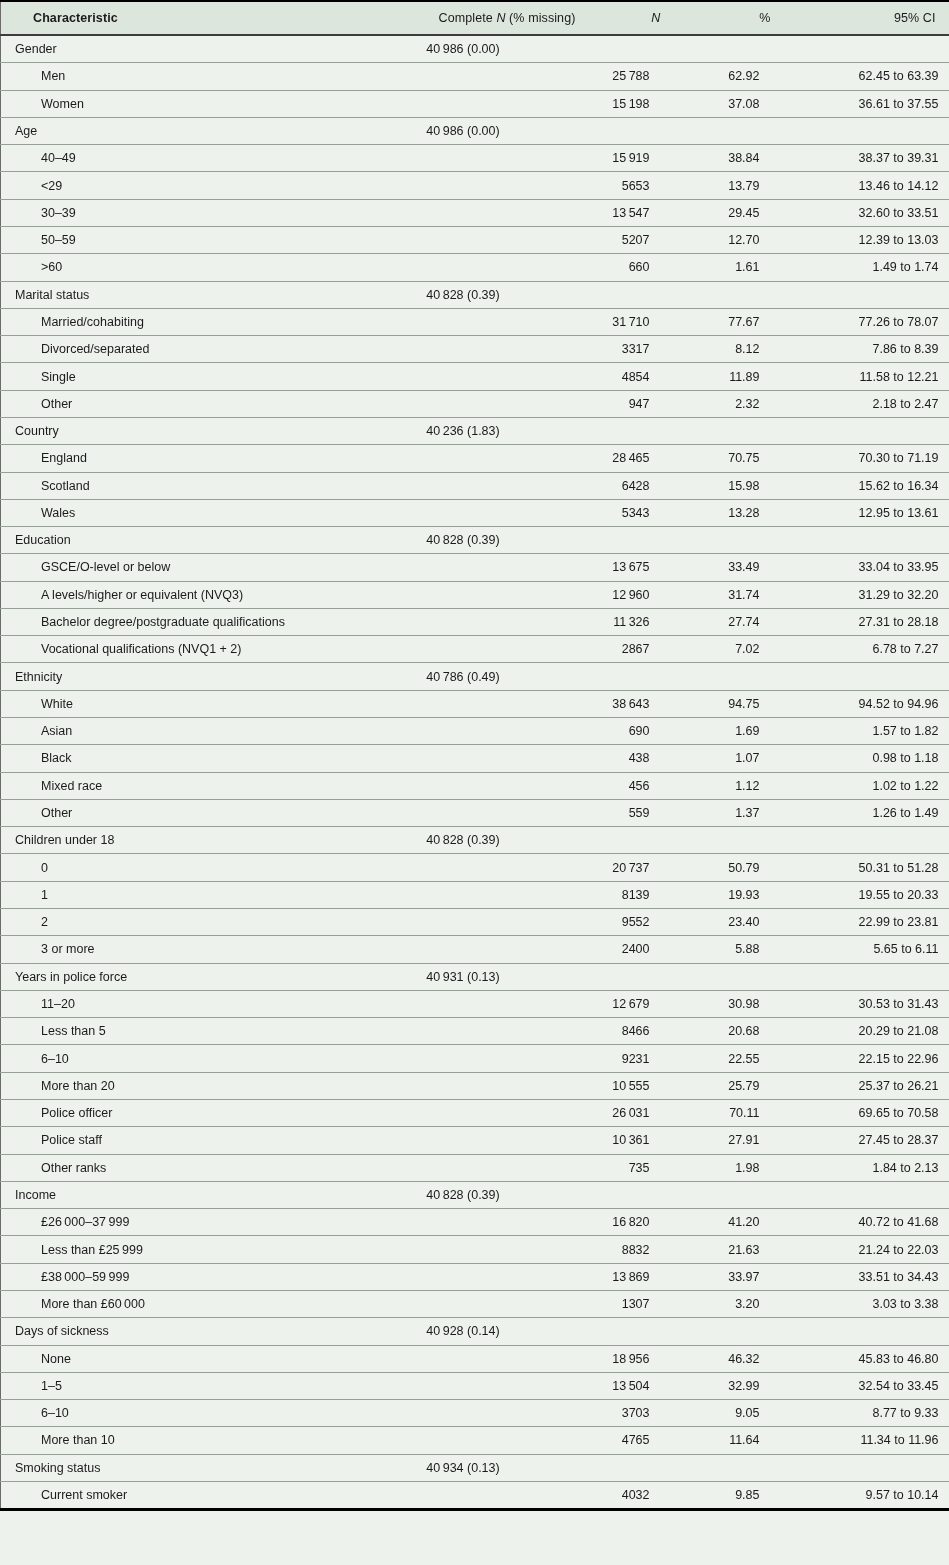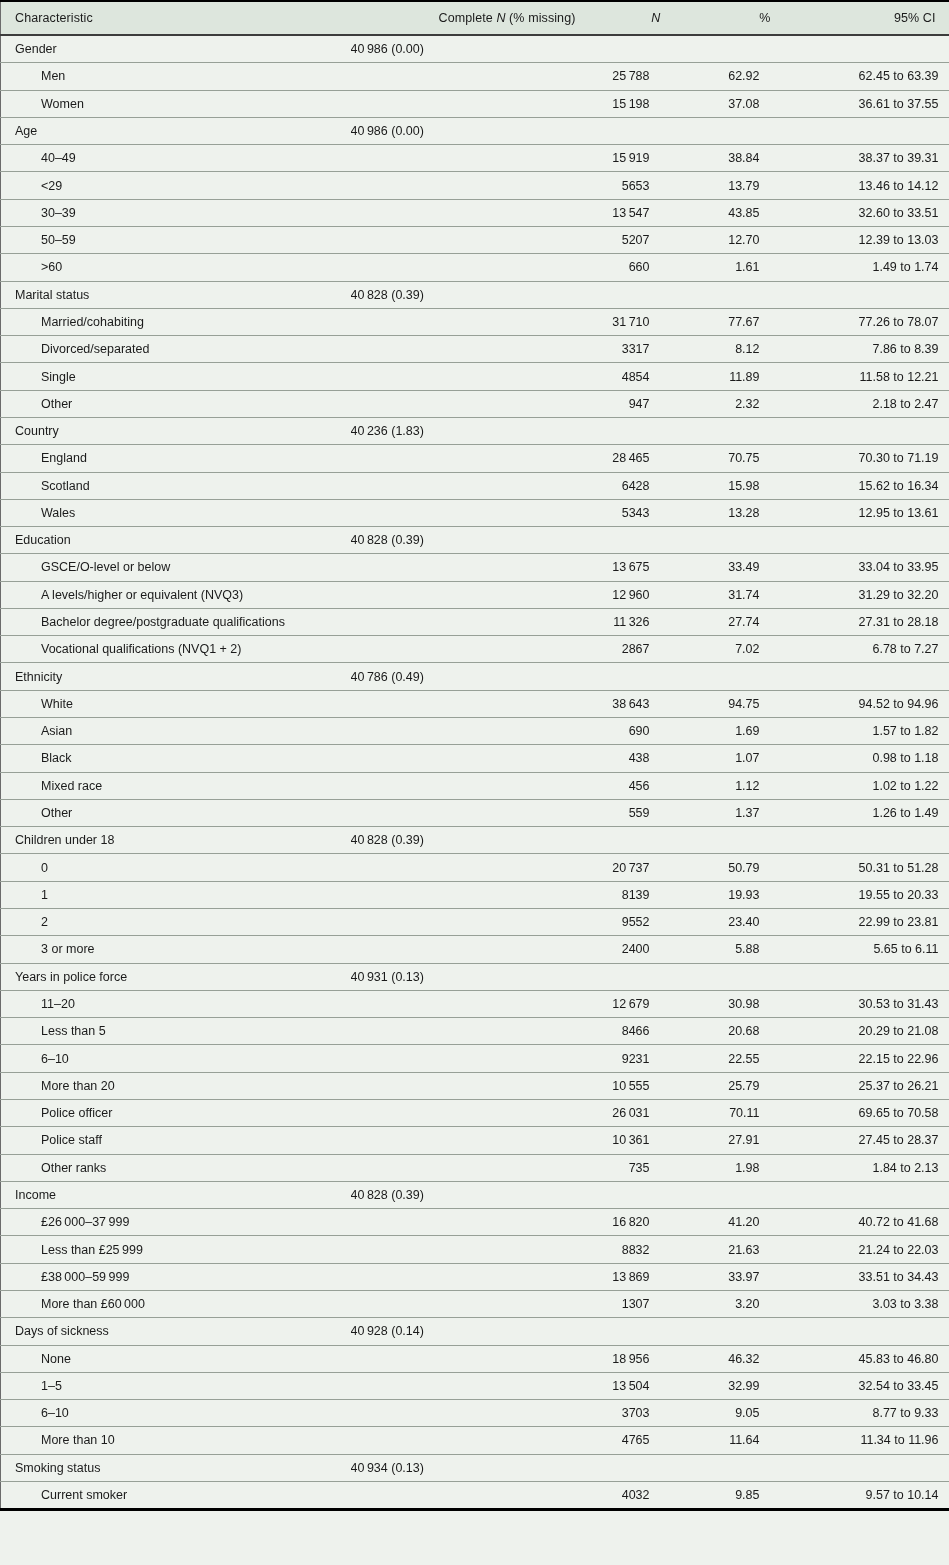--- a/index.html
+++ b/index.html
@@ -33,37 +33,38 @@
     background: #dde6dd;
     font-weight: normal;
     font-size: 12.5px;
     padding: 9px 0;
     border-bottom: 2px solid #3c3c3c;
     text-align: right;
     letter-spacing: 0.1px;
   }
   thead th.h-char {
     text-align: left;
-    padding-left: 14px;
+    padding-left: 32px;
+    font-weight: bold;
   }
   thead th.h-ci { padding-right: 14px; }
   .it { font-style: italic; }
 
   tbody td {
     font-size: 12.5px;
     padding: 6.15px 0;
     border-top: 1px solid #97a097;
     white-space: nowrap;
     overflow: hidden;
   }
   tbody tr:first-child td { border-top: none; margin-top: 48px; }
 
   td.t-char    { text-align: left; padding-left: 14px; }
   tr.item-row td.t-char { padding-left: 40px; }
-  td.t-complete { }
+  td.t-complete { text-align: center; }
   td.t-n, td.t-pct, td.t-ci {
     text-align: right;
     padding-right: 11px;
   }
 </style>
 </head>
 <body>
 
 <table class="char-table">
   <colgroup>
@@ -132,21 +133,21 @@
         <td class="t-char">&lt;29</td>
         <td class="t-complete"></td>
         <td class="t-n">5653</td>
         <td class="t-pct">13.79</td>
         <td class="t-ci">13.46 to 14.12</td>
       </tr>
       <tr class="item-row">
         <td class="t-char">30–39</td>
         <td class="t-complete"></td>
         <td class="t-n">13 547</td>
-        <td class="t-pct">43.85</td>
+        <td class="t-pct">29.45</td>
         <td class="t-ci">32.60 to 33.51</td>
       </tr>
       <tr class="item-row">
         <td class="t-char">50–59</td>
         <td class="t-complete"></td>
         <td class="t-n">5207</td>
         <td class="t-pct">12.70</td>
         <td class="t-ci">12.39 to 13.03</td>
       </tr>
       <tr class="item-row">

